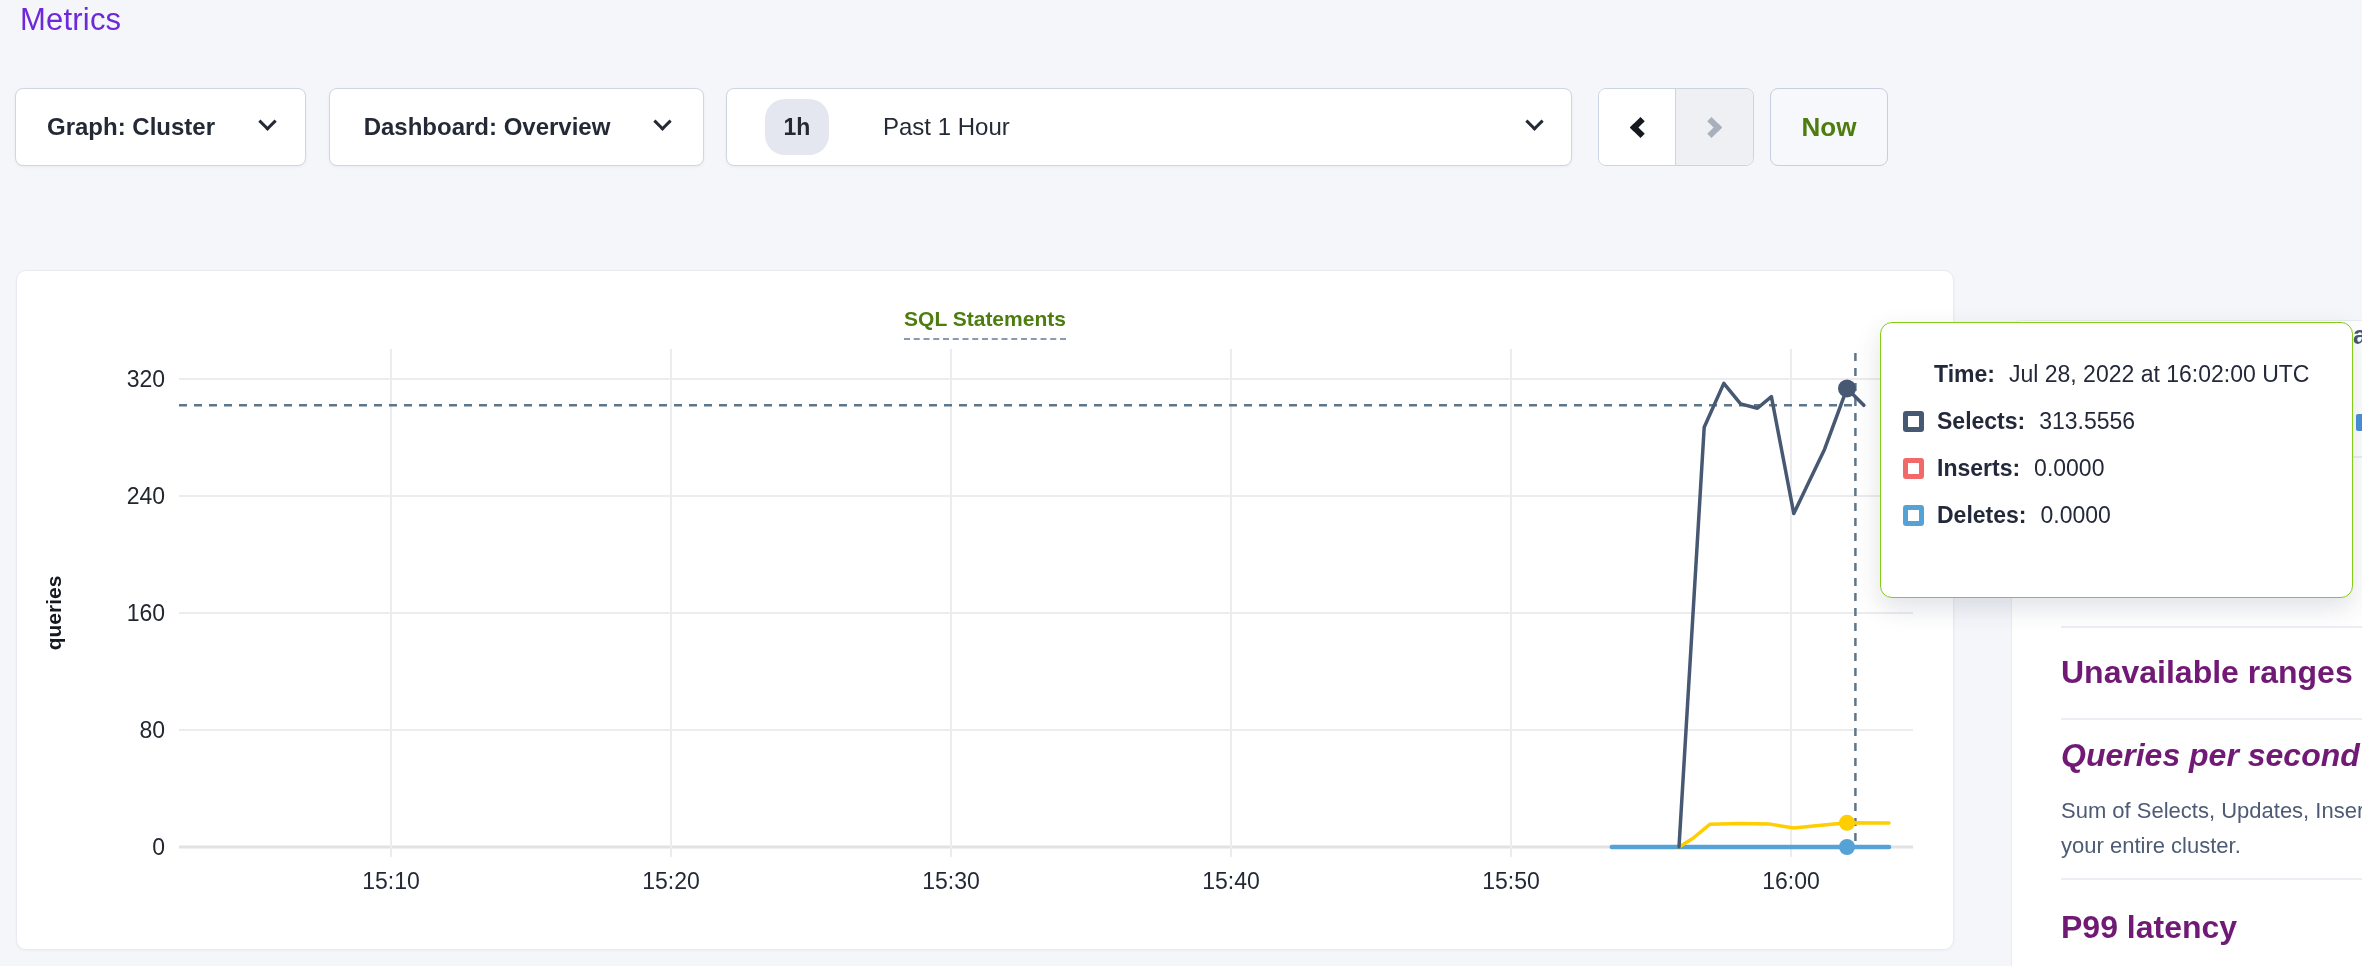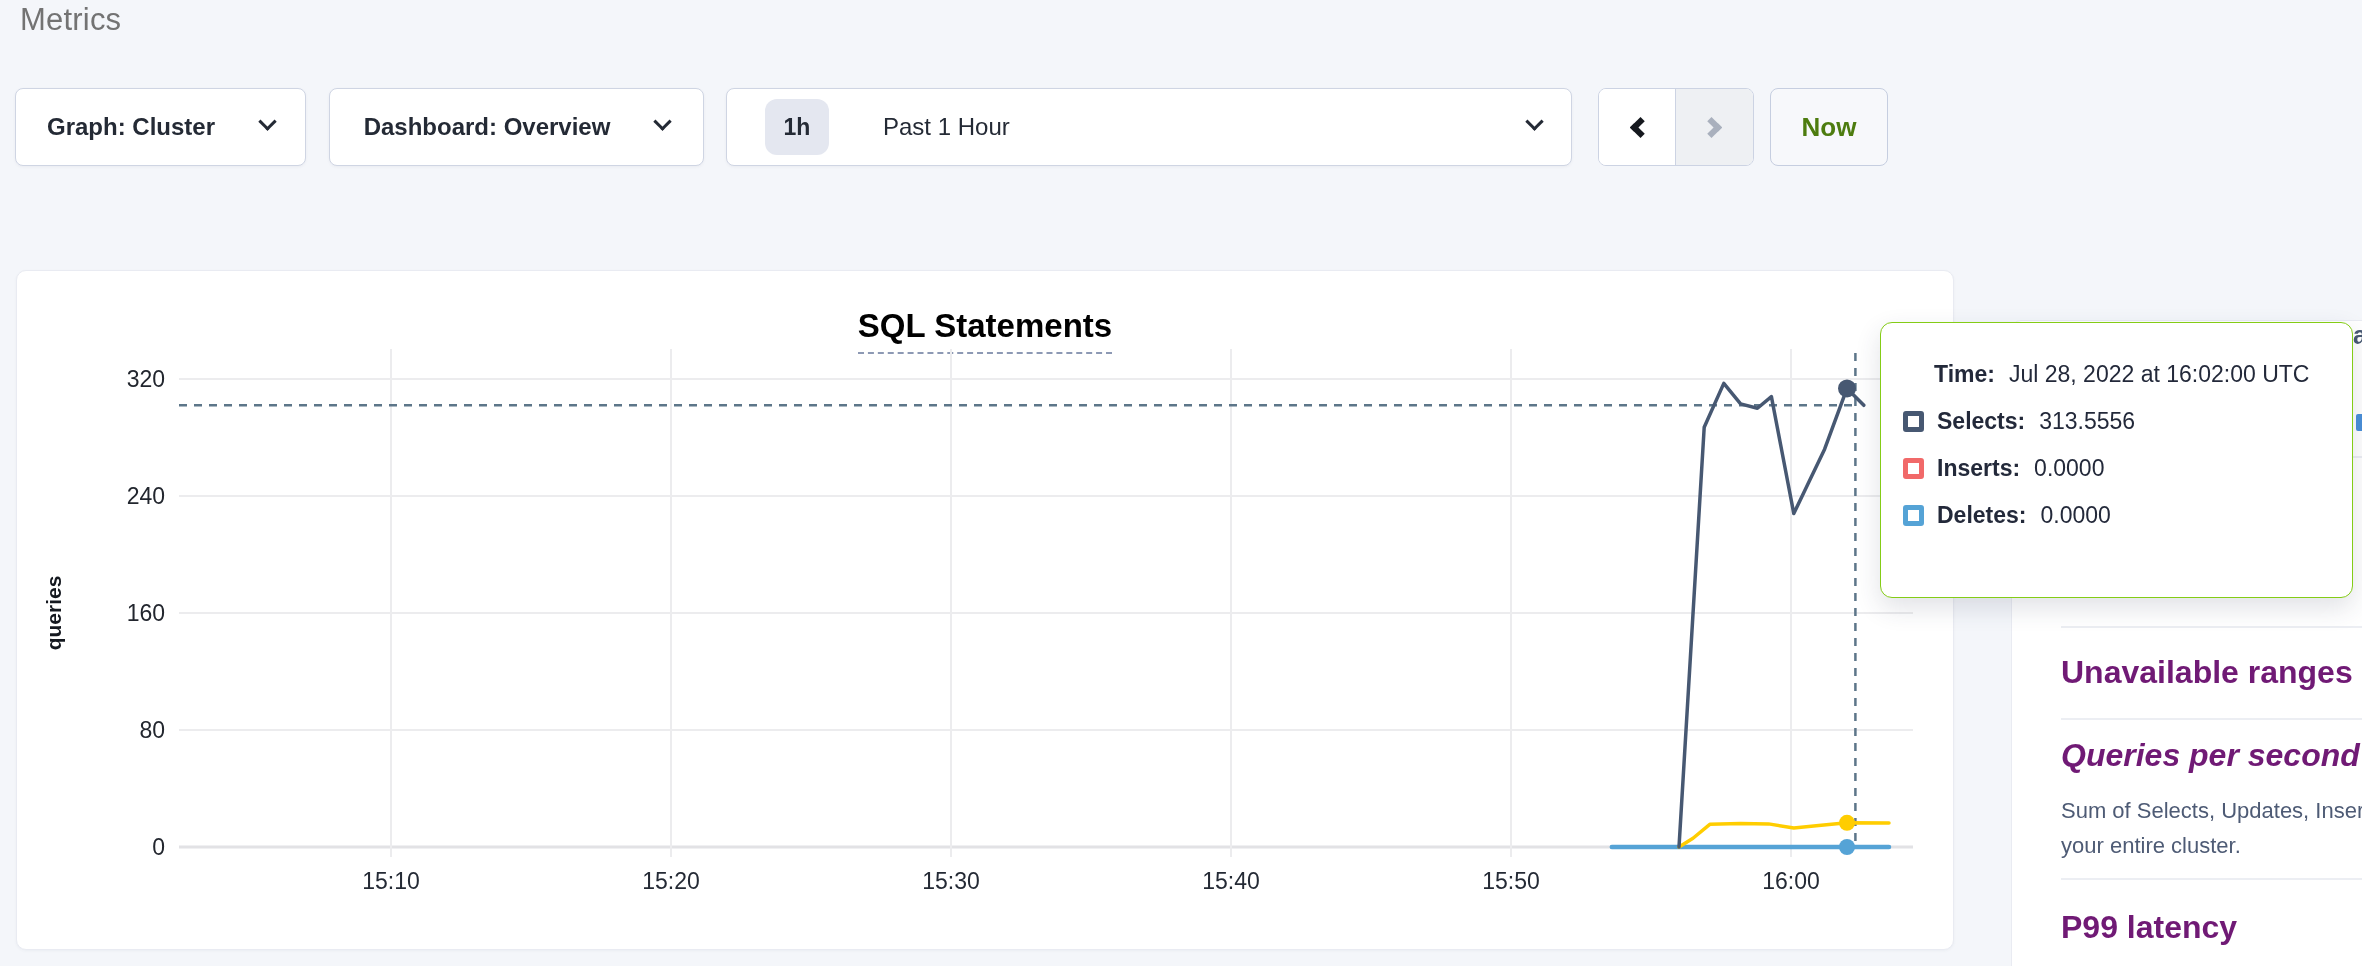--- a/index.html
+++ b/index.html
@@ -1,44 +1,44 @@
 <!DOCTYPE html>
 <html><head>
 <meta charset="utf-8">
 <style>
   * { margin:0; padding:0; box-sizing:border-box; }
   html,body { width:2362px; height:966px; }
   body { font-family:"Liberation Sans","DejaVu Sans",sans-serif; background:#f4f6fa; overflow:hidden; }
   .screen { position:relative; width:2362px; height:966px; overflow:hidden; }
 
-  .page-title { position:absolute; left:20px; top:2px; font-size:31px; font-weight:500; color:#737373; letter-spacing:.2px;text-align:right; }
+  .page-title { position:absolute; left:20px; top:2px; font-size:31px; font-weight:500; color:#6d28d9; letter-spacing:.2px;text-align:right; }
 
   .btn { position:absolute; top:88px; height:78px; background:#fff; border:1px solid #cfd5e3; border-radius:8px;
          display:flex; align-items:center; justify-content:center; box-shadow:0 1px 3px rgba(60,70,100,.06); cursor:pointer;gap:24px; }
   .btn-label { font-size:24px; font-weight:700; color:#242a35; }
   .chev-down { width:13px; height:13px; border-right:3px solid #242a35; border-bottom:3px solid #242a35;
                transform:rotate(45deg) translate(-2px,-2px); margin-left:22px; margin-top:-6px; }
   .timebtn { justify-content:flex-start; padding:0 30px 0 38px; }
-  .time-badge { background:#e4e7f0; border-radius:12px; height:56px; min-width:64px; display:flex; align-items:center; justify-content:center;
+  .time-badge { background:#e4e7f0; border-radius:20px; height:56px; min-width:64px; display:flex; align-items:center; justify-content:center;
                 font-size:23px; font-weight:700; color:#242a35; margin-right:30px; }
   .time-label { font-size:24px; font-weight:400; color:#242a35; flex:1; }
   .pager { position:absolute; left:1598px; top:88px; width:156px; height:78px; border:1px solid #ccd3e3; border-radius:8px;
            display:flex; overflow:hidden; background:#fff; }
   .pager-half { width:50%; height:100%; display:flex; align-items:center; justify-content:center; cursor:pointer; }
   .pager-prev { background:#fff; border-right:1px solid #ccd3e3; }
   .pager-next { background:#eef0f3; cursor:default; }
   .chev-left  { width:15px; height:15px; border-left:6px solid #15181e; border-top:6px solid #15181e; transform:rotate(-45deg); margin-left:6px; }
   .chev-right { width:15px; height:15px; border-right:6px solid #a9b0bd; border-top:6px solid #a9b0bd; transform:rotate(45deg); margin-right:6px; }
   .now-btn { left:1770px; width:118px; background:#f7f8fb; border:1px solid #c6cee0; box-shadow:none; }
   .now-btn .btn-label { color:#4d7c0f; font-size:26px; }
 
   .chart-card { position:absolute; left:16px; top:270px; width:1938px; height:680px; background:#fff;
                 border:1px solid #e9ebf2; border-radius:10px; box-shadow:0 1px 3px rgba(60,70,100,.05); z-index:1; }
   .chart-title-wrap { position:absolute; top:36px; left:0; width:100%; text-align:center; }
-  .chart-title { display:inline-block; font-size:33px; font-weight:700; color:#000000;
+  .chart-title { display:inline-block; font-size:21px; font-weight:700; color:#4d7c0f;
                  border-bottom:2px dashed #8d99b4; padding-bottom:7px; cursor:pointer; }
   .chart-svg { position:absolute; left:0; top:0; }
 
   .sidebar { position:absolute; left:2011px; top:320px; width:372px; height:660px; background:#fff;
              border:1px solid #e9ebf2; border-radius:10px; z-index:2; }
   .sb-divider { position:absolute; left:49px; right:0; height:2px; background:#eceef3; }
   .sb-heading { position:absolute; left:49px; font-size:32px; font-weight:700; color:#701a75; white-space:nowrap; }
   .sb-desc { position:absolute; left:49px; font-size:22px; font-weight:400; color:#4e5b75; white-space:nowrap; }
   .sb-frag-heading { position:absolute; left:341px; top:0px; font-size:25px; font-weight:700; color:#475872; }
   .sb-frag-link { position:absolute; left:344px; top:93px; width:12px; height:17px; background:#4a90d9; border-radius:2px; }

